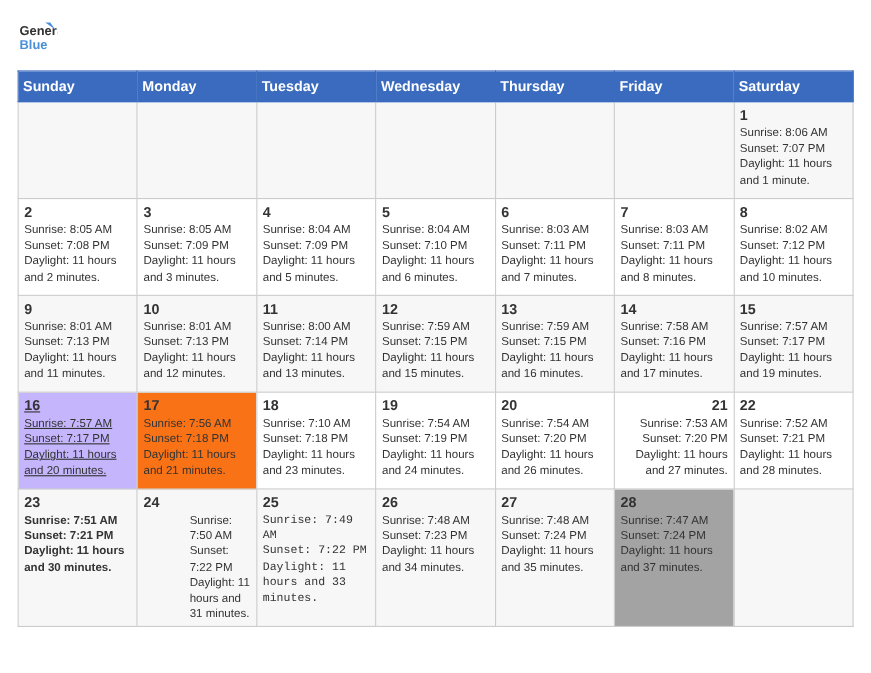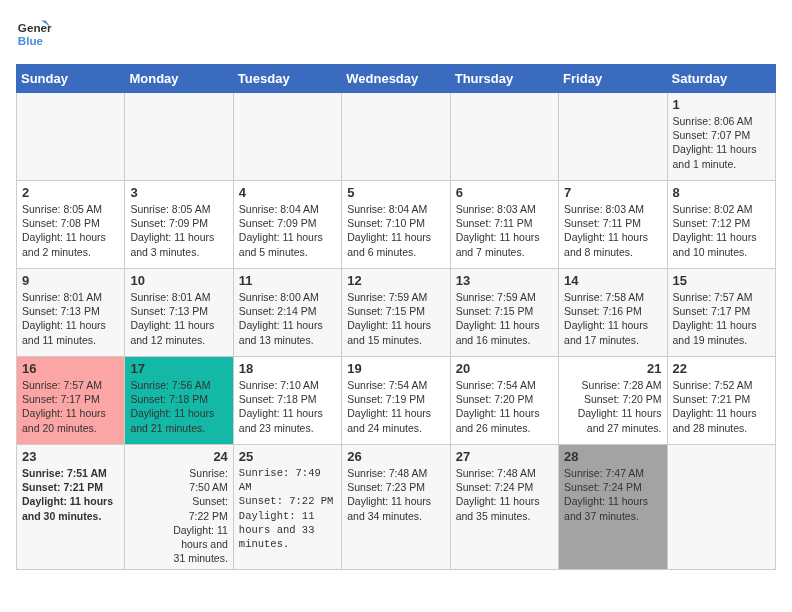--- a/index.html
+++ b/index.html
@@ -179,21 +179,21 @@
         </td>
         <td style="background: rgb(247, 247, 247);">
           <div class="day-num">10</div>
           <div class="day-info" style="white-space: pre-line;">Sunrise: 8:01 AM
 Sunset: 7:13 PM
 Daylight: 11 hours and 12 minutes.</div>
         </td>
         <td style="background: rgb(247, 247, 247);">
           <div class="day-num">11</div>
           <div class="day-info" style="white-space: pre-line;">Sunrise: 8:00 AM
-Sunset: 2:14 PM
+Sunset: 7:14 PM
 Daylight: 11 hours and 13 minutes.</div>
         </td>
         <td style="background: rgb(247, 247, 247);">
           <div class="day-num">12</div>
           <div class="day-info" style="white-space: pre-line;">Sunrise: 7:59 AM
 Sunset: 7:15 PM
 Daylight: 11 hours and 15 minutes.</div>
         </td>
         <td style="background: rgb(247, 247, 247);">
           <div class="day-num">13</div>
@@ -208,27 +208,27 @@
 Daylight: 11 hours and 17 minutes.</div>
         </td>
         <td style="background: rgb(247, 247, 247);">
           <div class="day-num">15</div>
           <div class="day-info" style="white-space: pre-line;">Sunrise: 7:57 AM
 Sunset: 7:17 PM
 Daylight: 11 hours and 19 minutes.</div>
         </td>
       </tr>
       <tr>
-        <td style="background: #fca5a5;">
+        <td style="background: #c4b5fd; text-decoration: underline;">
           <div class="day-num">16</div>
           <div class="day-info" style="white-space: pre-line;">Sunrise: 7:57 AM
 Sunset: 7:17 PM
 Daylight: 11 hours and 20 minutes.</div>
         </td>
-        <td style="background: #14b8a6;">
+        <td style="background: #f97316;">
           <div class="day-num">17</div>
           <div class="day-info" style="white-space: pre-line;">Sunrise: 7:56 AM
 Sunset: 7:18 PM
 Daylight: 11 hours and 21 minutes.</div>
         </td>
         <td style="background: rgb(255, 255, 255);">
           <div class="day-num">18</div>
           <div class="day-info" style="white-space: pre-line;">Sunrise: 7:10 AM
 Sunset: 7:18 PM
 Daylight: 11 hours and 23 minutes.</div>
@@ -240,39 +240,39 @@
 Daylight: 11 hours and 24 minutes.</div>
         </td>
         <td style="background: rgb(255, 255, 255);">
           <div class="day-num">20</div>
           <div class="day-info" style="white-space: pre-line;">Sunrise: 7:54 AM
 Sunset: 7:20 PM
 Daylight: 11 hours and 26 minutes.</div>
         </td>
         <td style="background: rgb(255, 255, 255); text-align: right;">
           <div class="day-num">21</div>
-          <div class="day-info" style="white-space: pre-line;">Sunrise: 7:28 AM
+          <div class="day-info" style="white-space: pre-line;">Sunrise: 7:53 AM
 Sunset: 7:20 PM
 Daylight: 11 hours and 27 minutes.</div>
         </td>
         <td style="background: rgb(255, 255, 255);">
           <div class="day-num">22</div>
           <div class="day-info" style="white-space: pre-line;">Sunrise: 7:52 AM
 Sunset: 7:21 PM
 Daylight: 11 hours and 28 minutes.</div>
         </td>
       </tr>
       <tr>
         <td style="background: rgb(247, 247, 247);">
           <div class="day-num">23</div>
           <div class="day-info" style="white-space: pre-line; font-weight: bold;">Sunrise: 7:51 AM
 Sunset: 7:21 PM
 Daylight: 11 hours and 30 minutes.</div>
         </td>
-        <td style="background: rgb(247, 247, 247); text-align: right;">
+        <td style="background: rgb(247, 247, 247);">
           <div class="day-num">24</div>
           <div class="day-info" style="white-space: pre-line; margin-left: 42px;">Sunrise: 7:50 AM
 Sunset: 7:22 PM
 Daylight: 11 hours and 31 minutes.</div>
         </td>
         <td style="background: rgb(247, 247, 247);">
           <div class="day-num">25</div>
           <div class="day-info" style="white-space: pre-line; font-family: Liberation Mono, monospace;">Sunrise: 7:49 AM
 Sunset: 7:22 PM
 Daylight: 11 hours and 33 minutes.</div>

